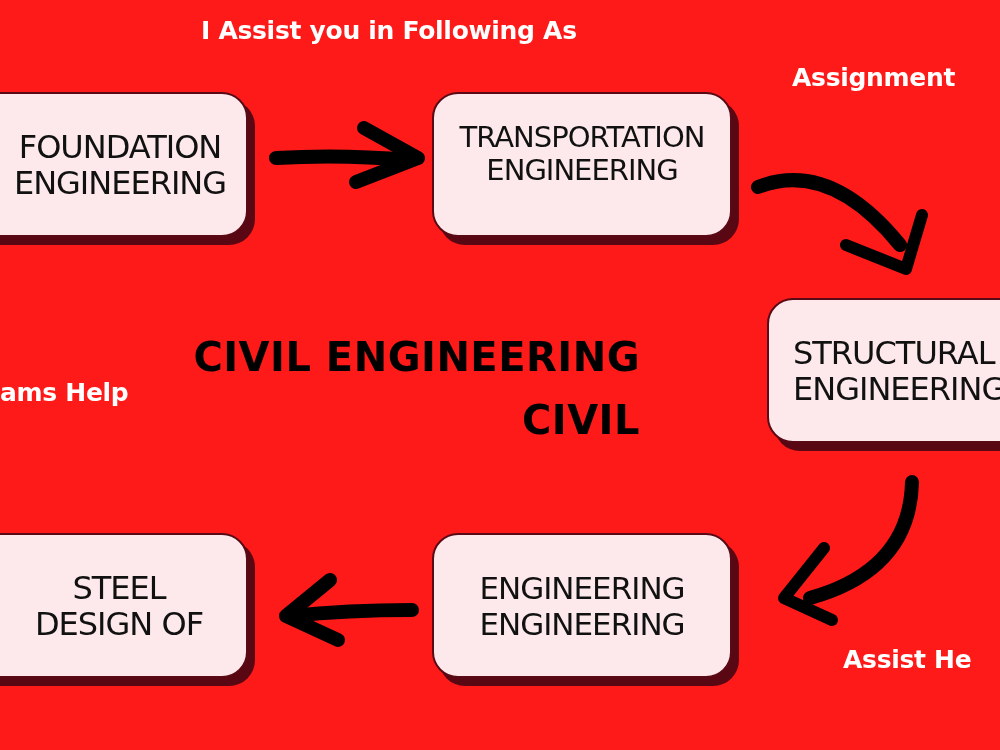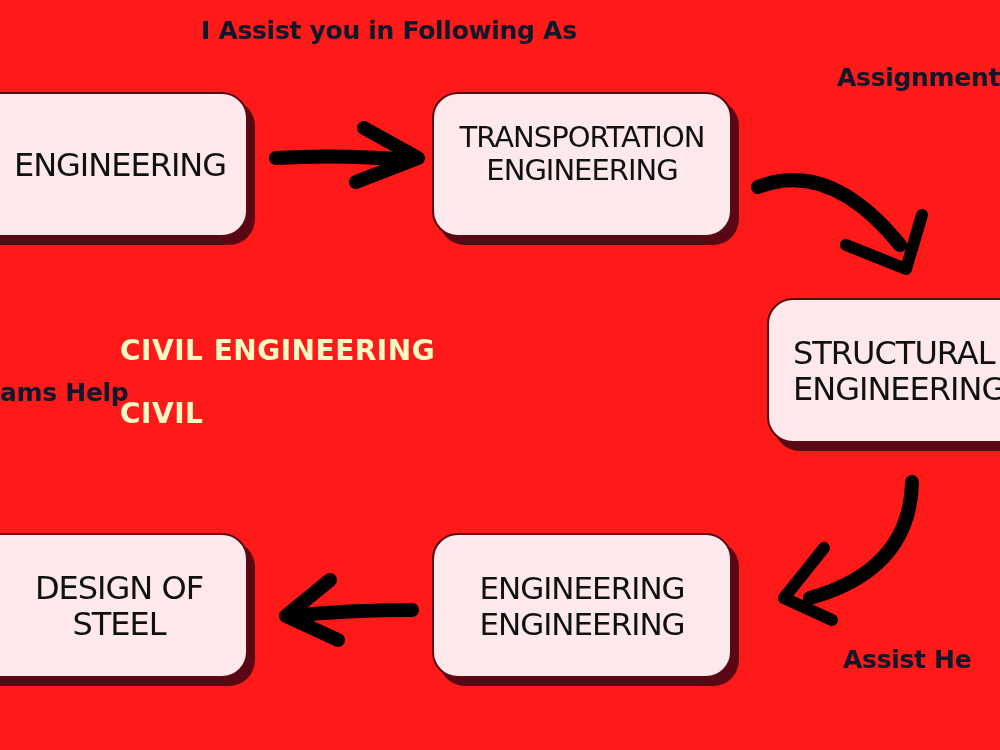--- a/index.html
+++ b/index.html
@@ -2,56 +2,57 @@
 <html><head>
   <meta charset="utf-8">
   <style>
     html, body { margin: 0; padding: 0; }
     body {
       width: 1000px; height: 750px; overflow: hidden; position: relative;
       background: #ff1a1a;
       font-family: "DejaVu Sans", sans-serif;
     }
     .white-text {
-      position: absolute; color: #0f172a; font-weight: bold;
+      position: absolute; color: #ffffff; font-weight: bold;
       font-family: "DejaVu Sans", sans-serif; white-space: nowrap;
       font-size: 25px; letter-spacing: -0.3px;
     }
     .box {
       position: absolute; background: #fde9ec;
       border: 2px solid #5a0a14; border-radius: 26px;
       box-shadow: 7px 8px 0 0 #5a0714;
       display: flex; align-items: center; justify-content: center;
       text-align: center; box-sizing: border-box;
       color: #111111; font-family: "DejaVu Sans", sans-serif;
       font-size: 32px; line-height: 36px; letter-spacing: -1px;
       white-space: nowrap;
     }
     .box span { display: block; }
     .title {
-      position: absolute; left: 120px; width: 520px; text-align: left;
-      color: #fef9c3; font-family: "DejaVu Sans", sans-serif; font-weight: bold;
-      font-size: 28px; letter-spacing: 0.5px; white-space: nowrap;
+      position: absolute; left: 120px; width: 520px; text-align: right;
+      color: #000000; font-family: "DejaVu Sans", sans-serif; font-weight: bold;
+      font-size: 40px; letter-spacing: 0.5px; white-space: nowrap;
     }
     svg.arrow { position: absolute; overflow: visible; }
   </style>
 </head>
 <body>
 
 <div class="white-text" style="left:201px; top:16px;">I Assist you in Following As</div>
 
-<div class="white-text" style="left:837px; top:63px;">Assignment</div>
+<div class="white-text" style="left:792px; top:63px;">Assignment</div>
 <div class="white-text" style="left:0px; top:378px;">ams Help</div>
 <div class="white-text" style="left:843px; top:645px;">Assist He</div>
 
 <div class="title" style="top:334px;">CIVIL ENGINEERING</div>
 <div class="title" style="top:397px;">CIVIL</div>
 
 <div class="box" style="left:-60px; top:92px; width:308px; height:145px;">
   <div style="padding-left:52px;">
+    <span>FOUNDATION</span>
     <span>ENGINEERING</span>
   </div>
 </div>
 
 <div class="box" style="left:432px; top:92px; width:300px; height:145px; font-size:29px; line-height:33px;text-align:center;">
   <div style="margin-top:-22px;">
     <span>TRANSPORTATION</span>
     <span>ENGINEERING</span>
   </div>
 </div>
@@ -65,22 +66,22 @@
 
 <div class="box" style="left:432px; top:533px; width:300px; height:145px; font-size:31px;">
   <div>
     <span>ENGINEERING</span>
     <span>ENGINEERING</span>
   </div>
 </div>
 
 <div class="box" style="left:-60px; top:533px; width:308px; height:145px;">
   <div style="padding-left:50px;">
+    <span>STEEL</span>
     <span>DESIGN OF</span>
-    <span>STEEL</span>
   </div>
 </div>
 
 <svg class="arrow" width="180" height="90" style="left:260px; top:110px;">
   <path d="M16 48 Q 80 44 150 50" stroke="#000" stroke-width="14" stroke-linecap="round" fill="none"></path>
   <path d="M104 18 L158 48 L96 72" stroke="#000" stroke-width="14" stroke-linecap="round" stroke-linejoin="round" fill="none"></path>
 </svg>
 
 <svg class="arrow" width="200" height="120" style="left:750px; top:165px;">
   <path d="M8 22 Q 80 -6 150 80" stroke="#000" stroke-width="14" stroke-linecap="round" fill="none"></path>

